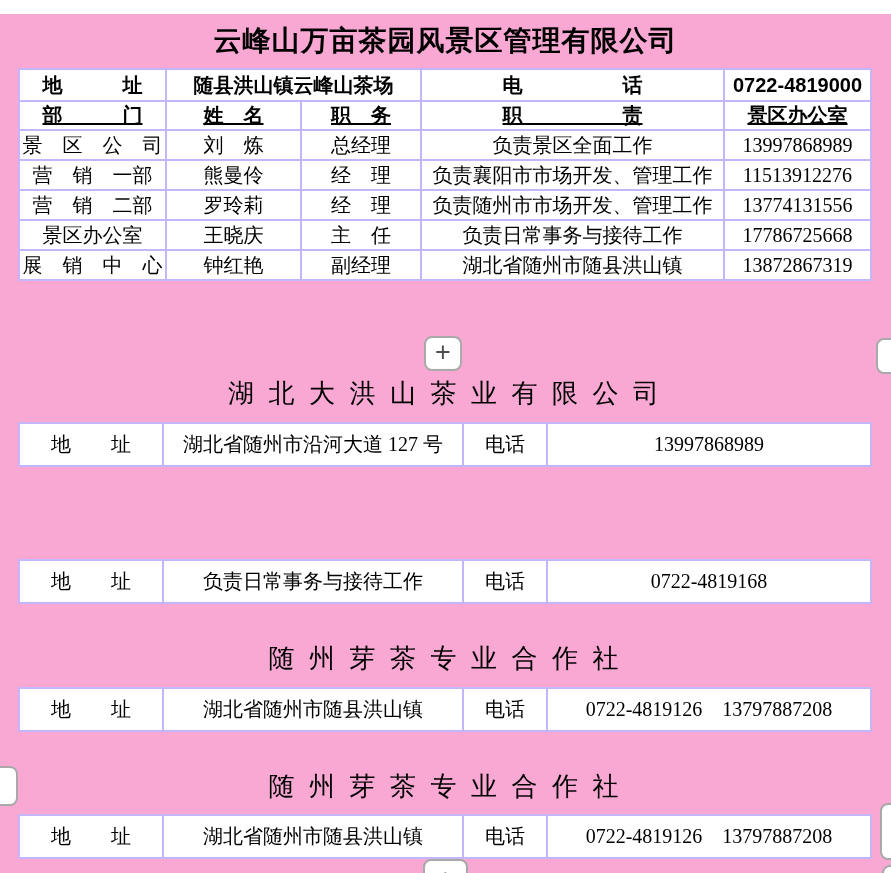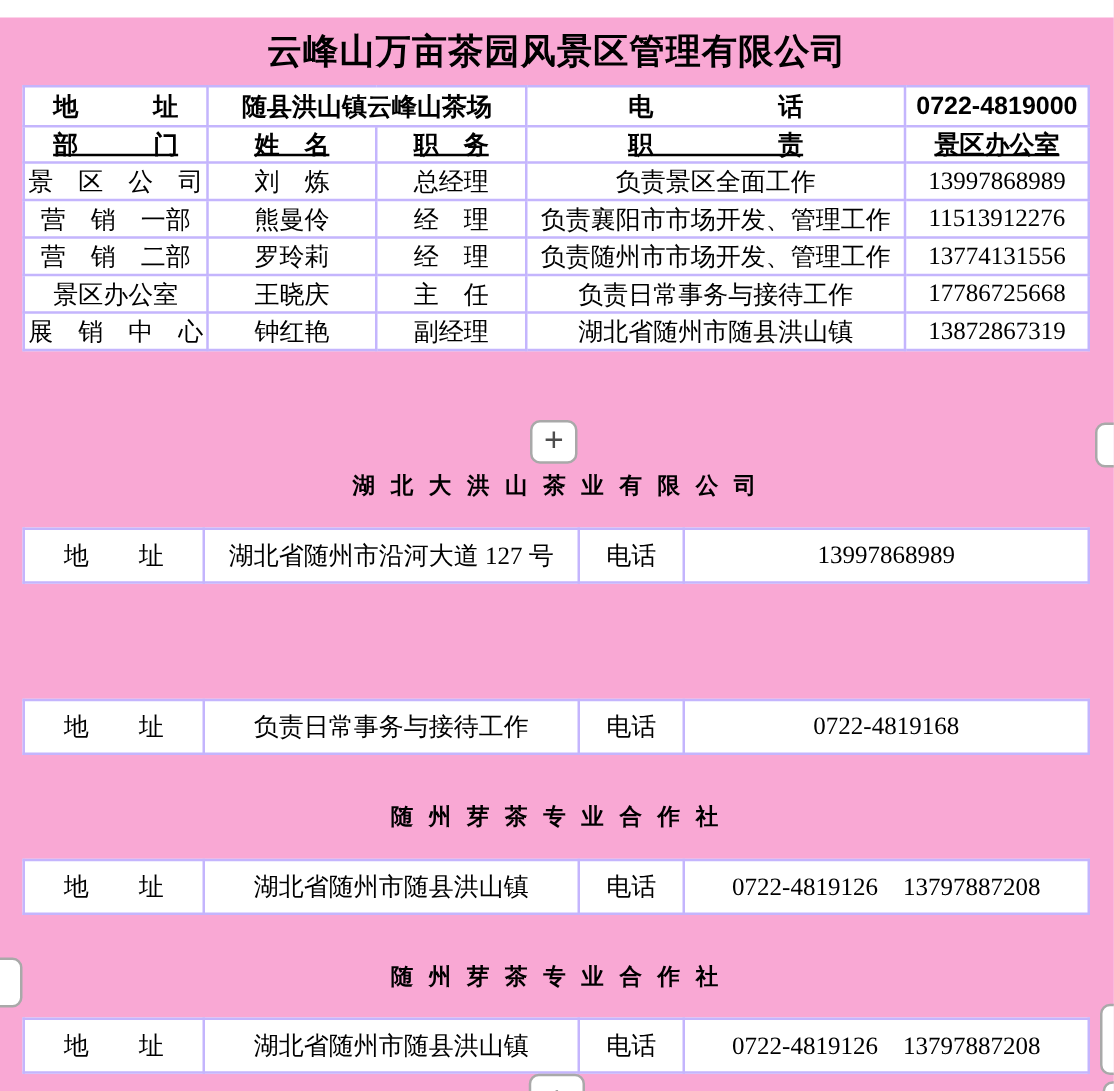--- a/index.html
+++ b/index.html
@@ -9,21 +9,21 @@
     color:#000;
   }
   .page{position:absolute;top:14px;left:0;width:891px;height:873px;overflow:hidden;background:#f9a8d4;}
 
   .doc-title1{
     position:absolute;top:8px;left:0;width:891px;text-align:center;
     font-size:28px;font-weight:bold;letter-spacing:1px;white-space:pre;
   }
   .doc-title{
     position:absolute;left:0;width:891px;text-align:center;
-    font-size:18px;font-weight:bold;letter-spacing:4px;white-space:pre;
+    font-size:26px;font-weight:normal;letter-spacing:4px;white-space:pre;
   }
   #title2{top:362px;}
   #title3{top:497px;}
   #title4{top:627px;}
   #title5{top:755px;}
 
   table{
     position:absolute;left:18px;border-collapse:collapse;table-layout:fixed;
     width:852px;background:#fff;
   }

